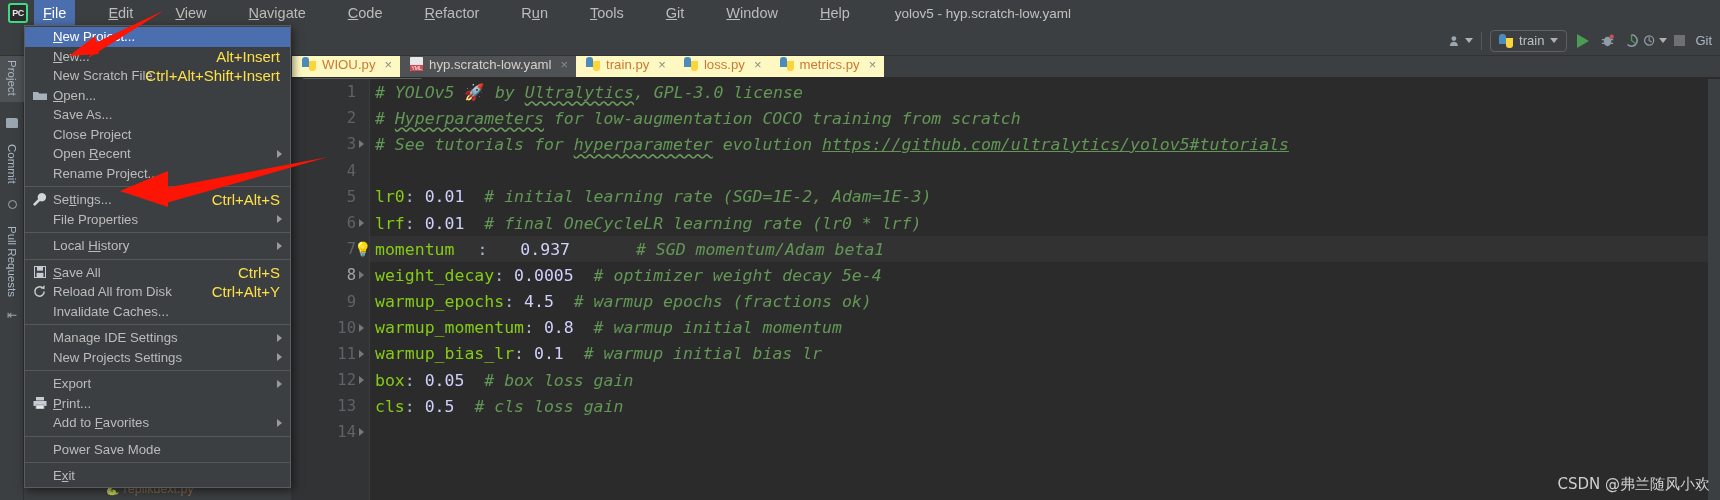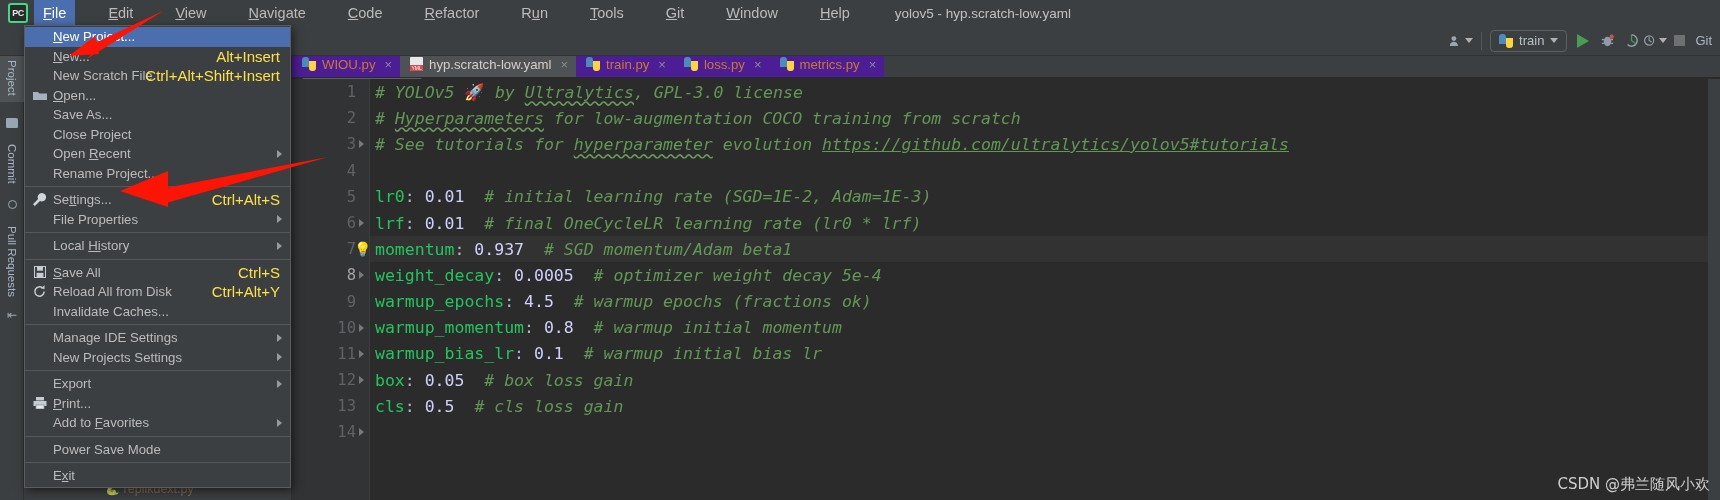--- a/index.html
+++ b/index.html
@@ -207,21 +207,21 @@
     width: 100%; height: 27px;
     background: #3c3f41;
     display: flex; align-items: stretch;
     border-bottom: 1px solid #2b2b2b;
   }
   .tab {
     display: flex; align-items: center; gap: 6px;
     padding: 0 8px 0 10px;
     font-size: 13.2px;
     color: #cc7832;
-    background: #4c1d95;
+    background: #fef9c3;
     white-space: nowrap;
     cursor: default;
   }
   .tab.active { background: #4e5254; color: #d6cfc8; }
   .tab .tclose { color: #8b8b8b; font-size: 13px; margin-left: 3px; }
   .yml-ico {
     width: 13px; height: 14px; flex: none;
     background: #e8e8e8;
     border-radius: 1px;
     position: relative;
@@ -263,37 +263,37 @@
   .coderow {
     position: relative;
     height: 26.2px;
     display: flex; align-items: center;
     white-space: nowrap;
     font-family: "DejaVu Sans Mono", monospace;
     font-size: 16.5px;
     font-style: italic;
     padding-left: 5px;
   }
-  .coderow.cur { background: #323232; }
+  .coderow.cur { background: #323232; gap: 23px; }
   .lineno {
     position: absolute;
     right: 0; width: 58px;
     text-align: right;
     color: #606366;
     font-family: "DejaVu Sans Mono", monospace;
     font-size: 15.5px;
     font-style: normal;
     height: 26.2px; line-height: 26.2px;
   }
   .lineno.cur { color: #a4a3a3; }
   .ln-wrap { position: relative; height: 26.2px; }
   .cmt { color: #629755; font-style: italic; }
   .cmt .link { text-decoration: underline; text-align: center; }
   .cmt .sq { text-decoration: underline wavy #6a9b5a; text-underline-offset: 3px; margin-top: 20px; }
-  .key { color: #22c55e; font-style: normal; }
+  .key { color: #84cc16; font-style: normal; }
   .colon { color: #a9b7c6; font-style: normal; }
   .num { color: #d0d0ff; font-style: normal; }
   .plain { color: #a9b7c6; font-style: normal; }
   .rocket { font-style: normal; color: #629755; }
 
   .foldmark {
     position: absolute; left: 3px;
     width: 0; height: 0;
     border-top: 4px solid transparent; border-bottom: 4px solid transparent;
     border-left: 5px solid #787878;

